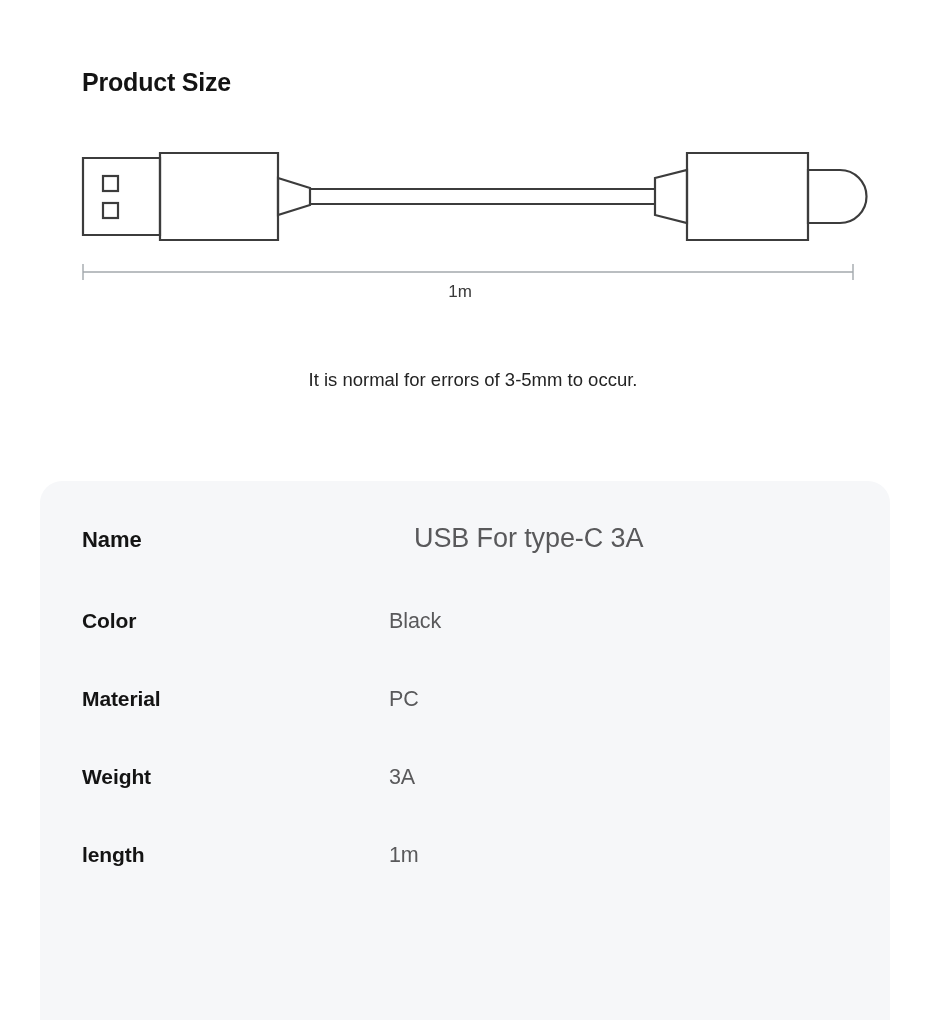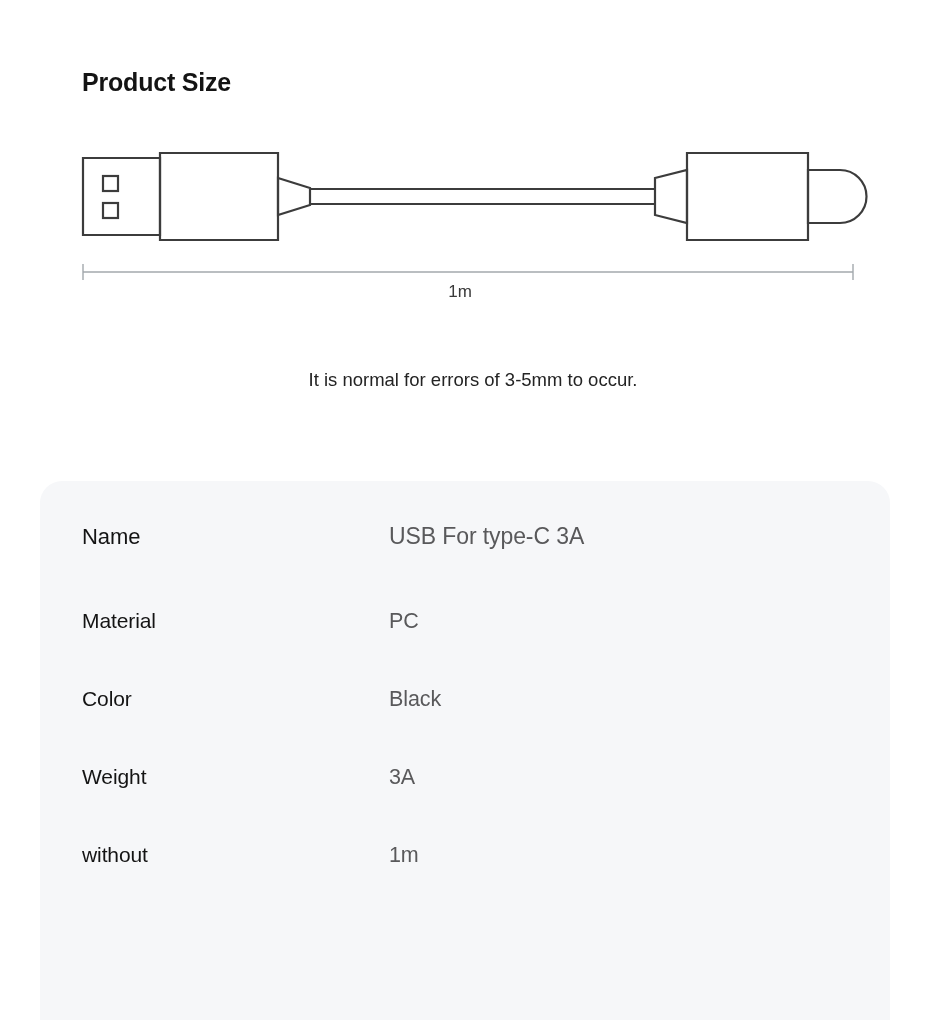--- a/index.html
+++ b/index.html
@@ -87,32 +87,32 @@
   }
   .spec-row {
     display: flex;
     align-items: baseline;
     height: 78px;
   }
   .spec-key {
     width: 307px;
     flex: 0 0 307px;
     font-size: 21px;
-    font-weight: normal;
+    font-weight: bold;
     color: #141414;
     letter-spacing: -0.1px;
   }
   .spec-val {
     font-size: 21.5px;
     color: #59595b;
     letter-spacing: -0.1px;
   }
   .spec-row.tall { height: 86px; }
   .spec-row.tall .spec-key { font-size: 22px; }
-  .spec-row.tall .spec-val { font-size: 23px; }
+  .spec-row.tall .spec-val { font-size: 27px; margin-left: 25px; }
 </style>
 </head>
 <body>
 
 <div class="page">
 
   <div class="section-title">Product Size</div>
 
   <div class="diagram">
     <svg width="800" height="110" viewBox="0 0 800 110">
@@ -160,34 +160,34 @@
   </div>
 
   <div class="spec-card">
 
     <div class="spec-row tall">
       <div class="spec-key">Name</div>
       <div class="spec-val">USB For type-C 3A</div>
     </div>
 
     <div class="spec-row">
-      <div class="spec-key">Material</div>
-      <div class="spec-val">PC</div>
+      <div class="spec-key">Color</div>
+      <div class="spec-val">Black</div>
     </div>
 
     <div class="spec-row">
-      <div class="spec-key">Color</div>
-      <div class="spec-val">Black</div>
+      <div class="spec-key">Material</div>
+      <div class="spec-val">PC</div>
     </div>
 
     <div class="spec-row">
       <div class="spec-key">Weight</div>
       <div class="spec-val">3A</div>
     </div>
 
     <div class="spec-row">
-      <div class="spec-key">without</div>
+      <div class="spec-key">length</div>
       <div class="spec-val">1m</div>
     </div>
 
 
   </div>
 </div>
 
 </body></html>

